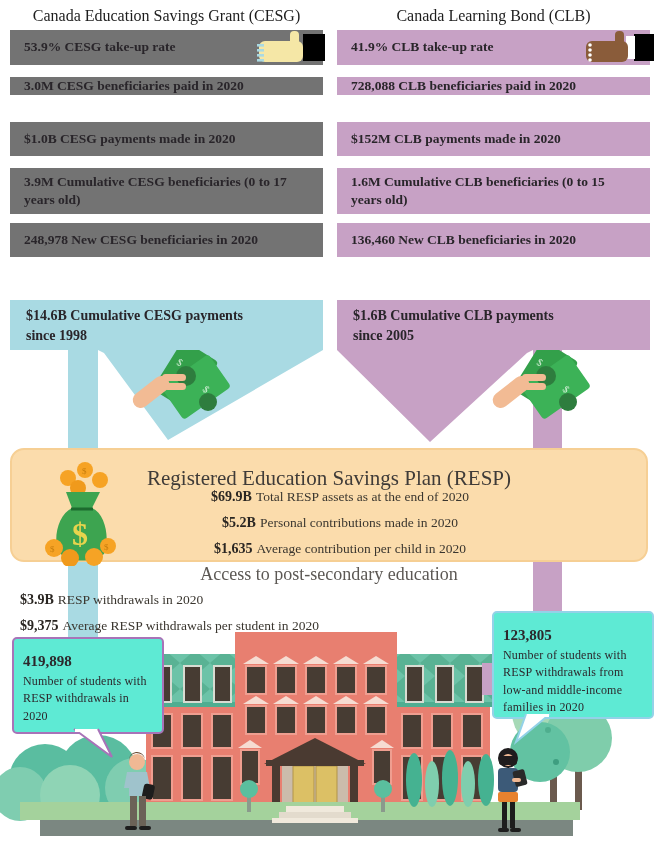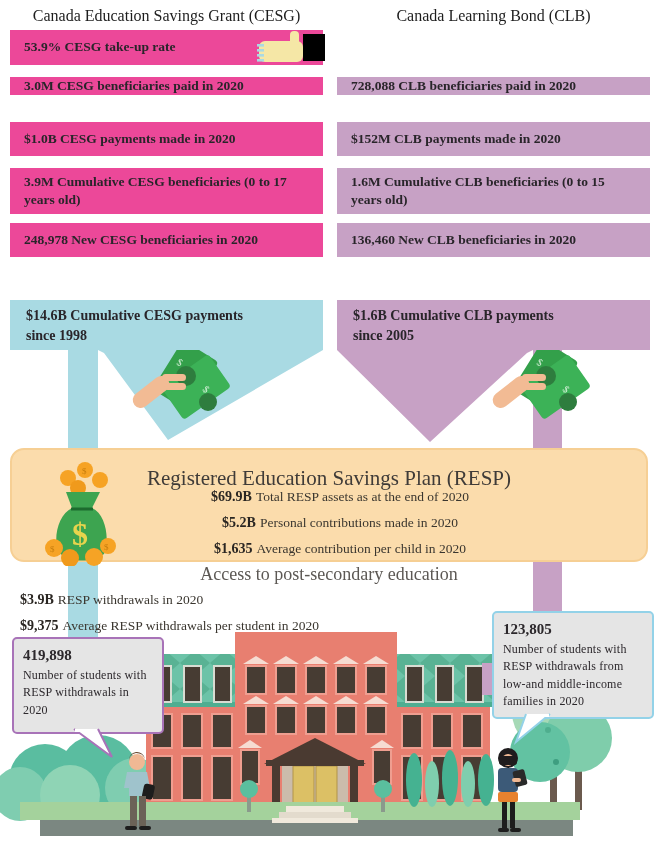--- a/index.html
+++ b/index.html
@@ -8,21 +8,21 @@
     font-family:"Liberation Serif","DejaVu Serif",serif;background:#fff;
   }
   .art{position:absolute;left:0;top:0;z-index:1;}
   .hdr{position:absolute;top:7px;z-index:2;font-size:16px;color:#1d1d1d;text-align:center;}
   .hdr.l{left:10px;width:313px;}
   .hdr.r{left:337px;width:313px;}
   .sb{
     position:absolute;z-index:2;box-sizing:border-box;display:flex;align-items:center;
     padding:2px 26px 2px 14px;font-weight:700;font-size:13.5px;line-height:1.35;color:#29252a;
   }
-  .sb.l{left:10px;width:313px;background:#ec4899;}
+  .sb.l{left:10px;width:313px;background:#737373;}
   .sb.r{left:337px;width:313px;background:#c7a1c5;}
   .r1{top:30px;height:35px;}
   .r2{top:77px;height:18px;}
   .r3{top:122px;height:34px;}
   .r4{top:168px;height:46px;}
   .r5{top:223px;height:34px;}
   .funrect{position:absolute;top:300px;height:50px;z-index:2;box-sizing:border-box;}
   .funrect.l{left:10px;width:313px;background:#a9dae3;}
   .funrect.r{left:337px;width:313px;background:#c7a1c5;}
   .funtxt{position:absolute;z-index:2;top:306px;width:230px;font-weight:700;font-size:14px;line-height:1.4;color:#29252a;}
@@ -34,22 +34,22 @@
     background:#fbdcac;border:2px solid #f6cf94;border-radius:14px;
   }
   .respTitle{position:absolute;left:0;top:466px;width:658px;text-align:center;z-index:2;font-size:21px;color:#3f3b38;}
   .respBody{position:absolute;left:130px;top:487px;width:420px;z-index:2;text-align:center;}
   .statline{margin:0 0 8px 0;white-space:nowrap;}
   .statline .v{font-weight:700;font-size:14px;color:#2a2622;}
   .statline .t{font-size:13.5px;color:#3a362f;}
   .accessTitle{position:absolute;left:0;top:564px;width:658px;text-align:center;z-index:2;font-size:18px;color:#5c5854;}
   .accessBody{position:absolute;left:0;top:590px;width:592px;z-index:2;text-align:left;padding-left:20px;}
   .bubble{
-    position:absolute;z-index:5;box-sizing:border-box;background:#e5e5e5;border-radius:5px;
-    padding:6px 9px;font-size:12px;letter-spacing:0.2px;line-height:1.45;color:#2c282c;
+    position:absolute;z-index:5;box-sizing:border-box;background:#5eead4;border-radius:5px;
+    padding:12px 9px;font-size:12px;letter-spacing:0.2px;line-height:1.45;color:#2c282c;
   }
   .bubble .num{font-weight:700;font-size:15px;letter-spacing:0;}
   .bubble.lft{left:12px;top:637px;width:152px;height:97px;border:2px solid #a873b8;}
   .bubble.rgt{left:492px;top:611px;width:162px;height:108px;border:2px solid #93d2e8;}
   .tail{position:absolute;top:100%;margin-top:-3px;overflow:visible;}
   .bubble.lft .tail{left:56px;}
   .bubble.rgt .tail{left:14px;}
   .bag{position:absolute;left:38px;top:460px;z-index:3;}
 </style>
 </head>
@@ -251,20 +251,33 @@
   <div class="sb l r3">
     <span>$1.0B CESG payments made in 2020</span>
   </div>
   <div class="sb l r4">
     <span>3.9M Cumulative CESG beneficiaries (0 to 17 years old)</span>
   </div>
   <div class="sb l r5">
     <span>248,978 New CESG beneficiaries in 2020</span>
   </div>
 
+  <div class="sb r r1">
+    <span>41.9% CLB take-up rate</span>
+    <svg class="thumb" viewBox="0 0 76 33">
+      <rect x="54" y="3" width="20" height="27" fill="#000000"></rect>
+      <rect x="46" y="5" width="9" height="23" fill="#ffffff"></rect>
+      <rect x="6" y="10" width="42" height="21" rx="6" fill="#8a5c3a"></rect>
+      <rect x="35" y="0" width="9" height="14" rx="4" fill="#8a5c3a"></rect>
+      <circle cx="10" cy="14" r="1.8" fill="#ffffff"></circle>
+      <circle cx="10" cy="19" r="1.8" fill="#ffffff"></circle>
+      <circle cx="10" cy="24" r="1.8" fill="#ffffff"></circle>
+      <circle cx="10" cy="29" r="1.8" fill="#ffffff"></circle>
+    </svg>
+  </div>
   <div class="sb r r2">
     <span>728,088 CLB beneficiaries paid in 2020</span>
   </div>
   <div class="sb r r3">
     <span>$152M CLB payments made in 2020</span>
   </div>
   <div class="sb r r4">
     <span>1.6M Cumulative CLB beneficiaries (0 to 15 years old)</span>
   </div>
   <div class="sb r r5">

